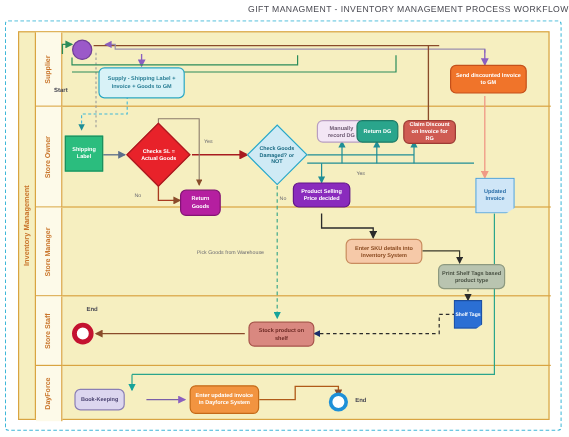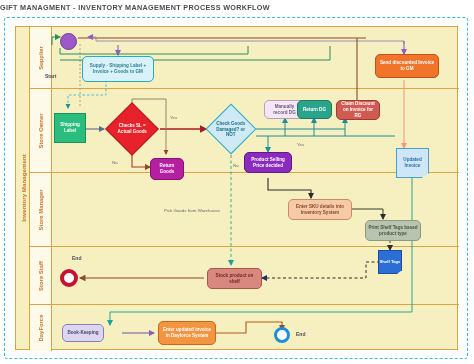--- a/index.html
+++ b/index.html
@@ -1,21 +1,21 @@
 <!DOCTYPE html>
 <html><head>
 <meta charset="utf-8">
 <style>
   html,body{margin:0;padding:0;background:#ffffff;}
   body{width:474px;height:364px;font-family:"Liberation Sans","DejaVu Sans",sans-serif;overflow:hidden;}
   #root{position:relative;width:474px;height:364px;}
 
   .title{
-    position:absolute;left:0;top:3px;width:474px;text-align:left;
-    font-size:7.2px;letter-spacing:.35px;color:#4a4a52;font-weight:700;
+    position:absolute;left:0;top:3px;width:474px;text-align:right;
+    font-size:7.2px;letter-spacing:.35px;color:#4a4a52;font-weight:400;
   }
 
   
   .pool-dashed{
     position:absolute;left:4px;top:17px;width:464px;height:342px;
     border:1.4px dashed #3fb7d8;border-radius:3px;box-sizing:border-box;
   }
 
   
   .pool{

